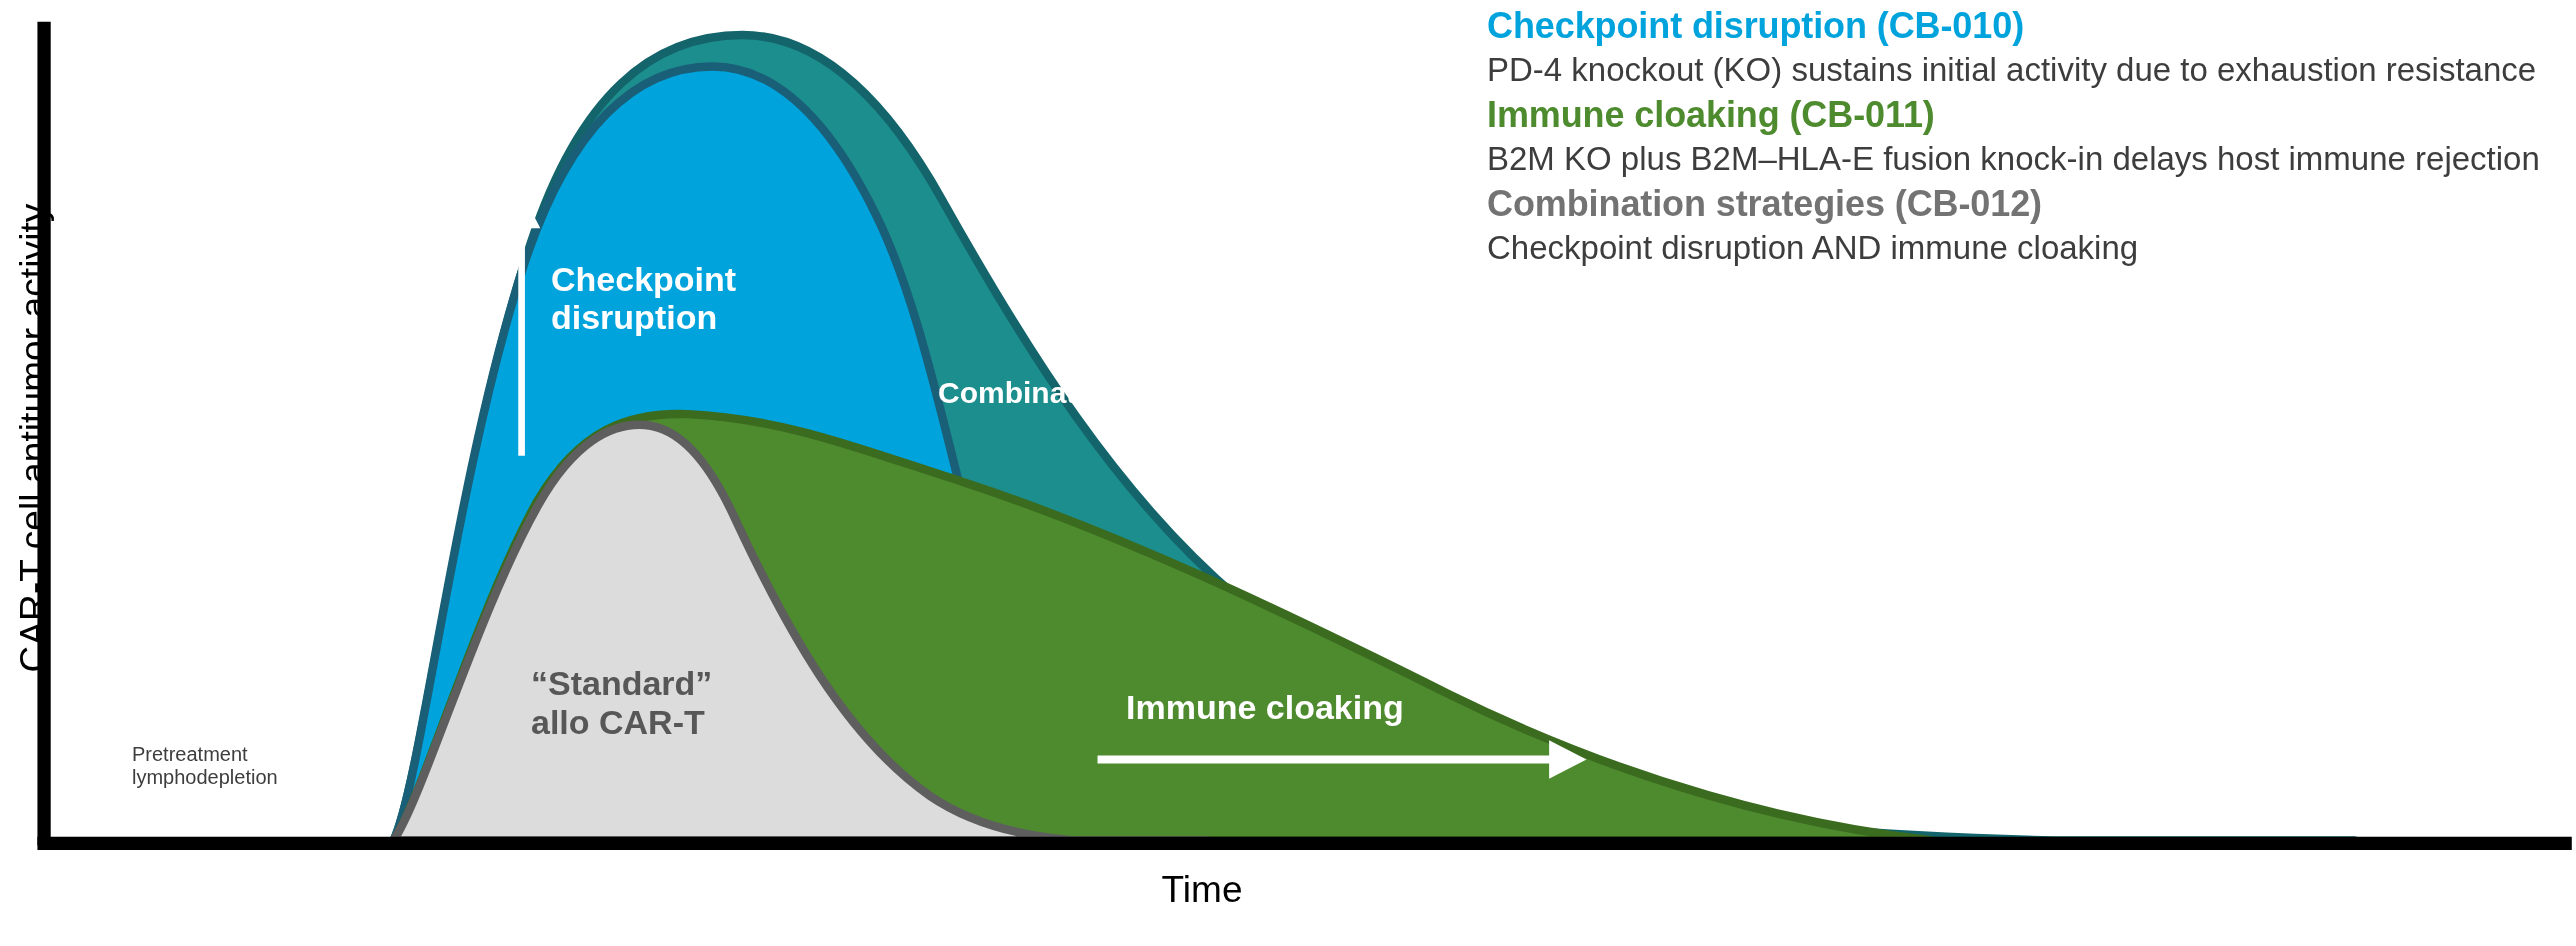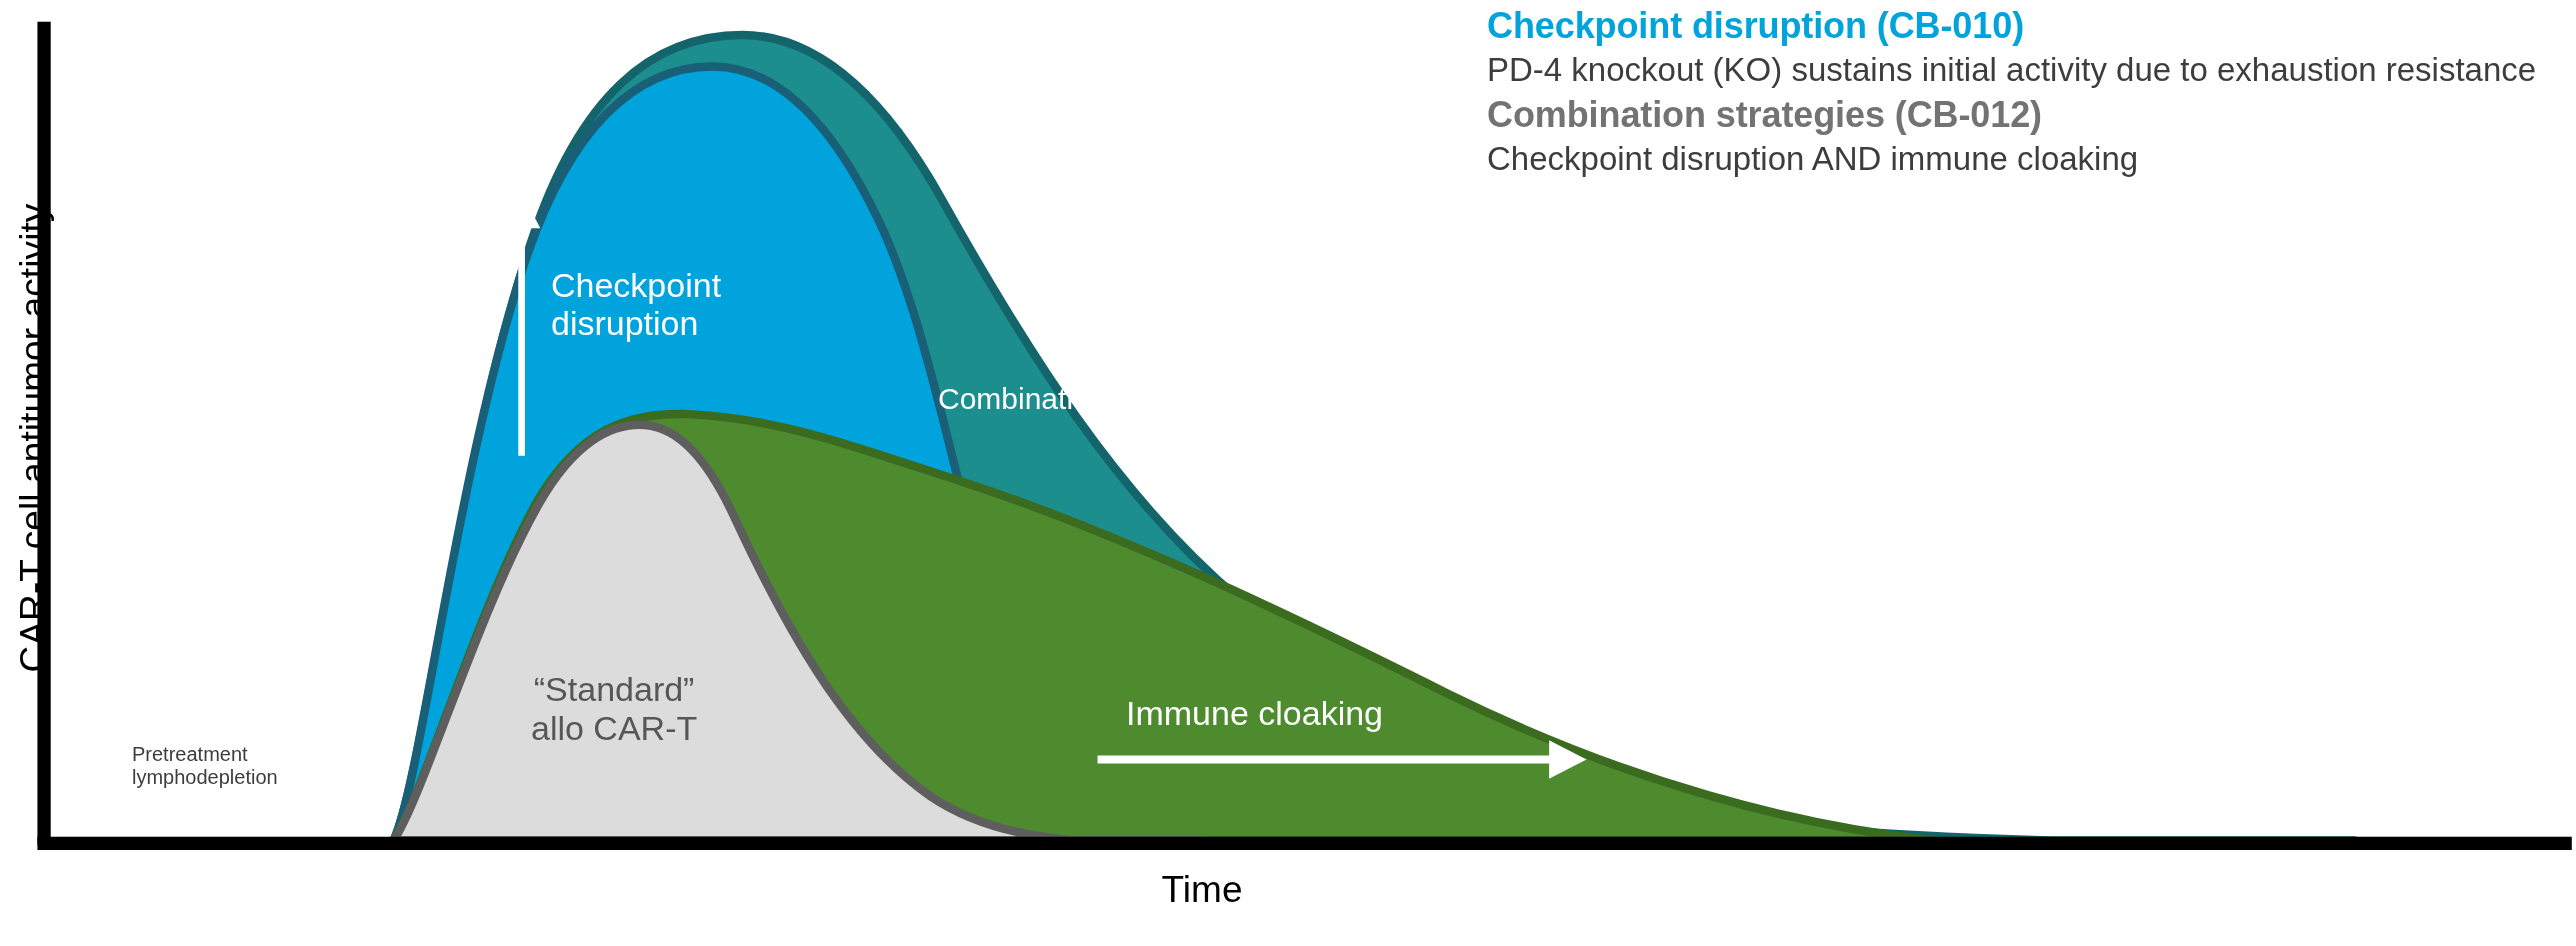--- a/index.html
+++ b/index.html
@@ -42,40 +42,38 @@
   #xlabel {
     left:1075px;
     top:869px;
     width:254px;
     text-align:center;
     font-size:37px;
   }
   
   .plot-note {
     position:absolute;
-    font-weight:400;
+    font-weight:700;
     line-height:1.12;
     white-space:pre-line;
-    margin-top:6px;
   }
   #note-checkpoint {
     left:551px; top:260px;
     font-size:34px;
     color:#ffffff;
   }
   #note-combination {
     left:938px; top:376px;
     font-size:30px;
     color:#ffffff;
   }
   #note-standard {
     left:531px; top:664px;
     font-size:34px;
     color:#575757;
-    text-align:center;
     line-height:1.15;
   }
   #note-cloaking {
     left:1126px; top:688px;
     font-size:34px;
     color:#ffffff;
   }
   #note-pretreatment {
     position:absolute;
     left:132px; top:743px;
@@ -177,20 +175,24 @@
 
   <div class="plot-note" id="note-cloaking">Immune cloaking</div>
 
   <div id="legend">
 
     <div class="legend-block">
       <div class="legend-head" style="color: rgb(0, 163, 220);">Checkpoint disruption (CB-010)</div>
       <div class="legend-body">PD-4 knockout (KO) sustains initial activity due to exhaustion resistance</div>
     </div>
 
+    <div class="legend-block">
+      <div class="legend-head" style="color: rgb(78, 139, 46);">Immune cloaking (CB-011)</div>
+      <div class="legend-body">B2M KO plus B2M–HLA-E fusion knock-in delays host immune rejection</div>
+    </div>
 
     <div class="legend-block">
       <div class="legend-head" style="color: #737373;">Combination strategies (CB-012)</div>
       <div class="legend-body">Checkpoint disruption AND immune cloaking</div>
     </div>
 
   </div>
 
 </div>
 

